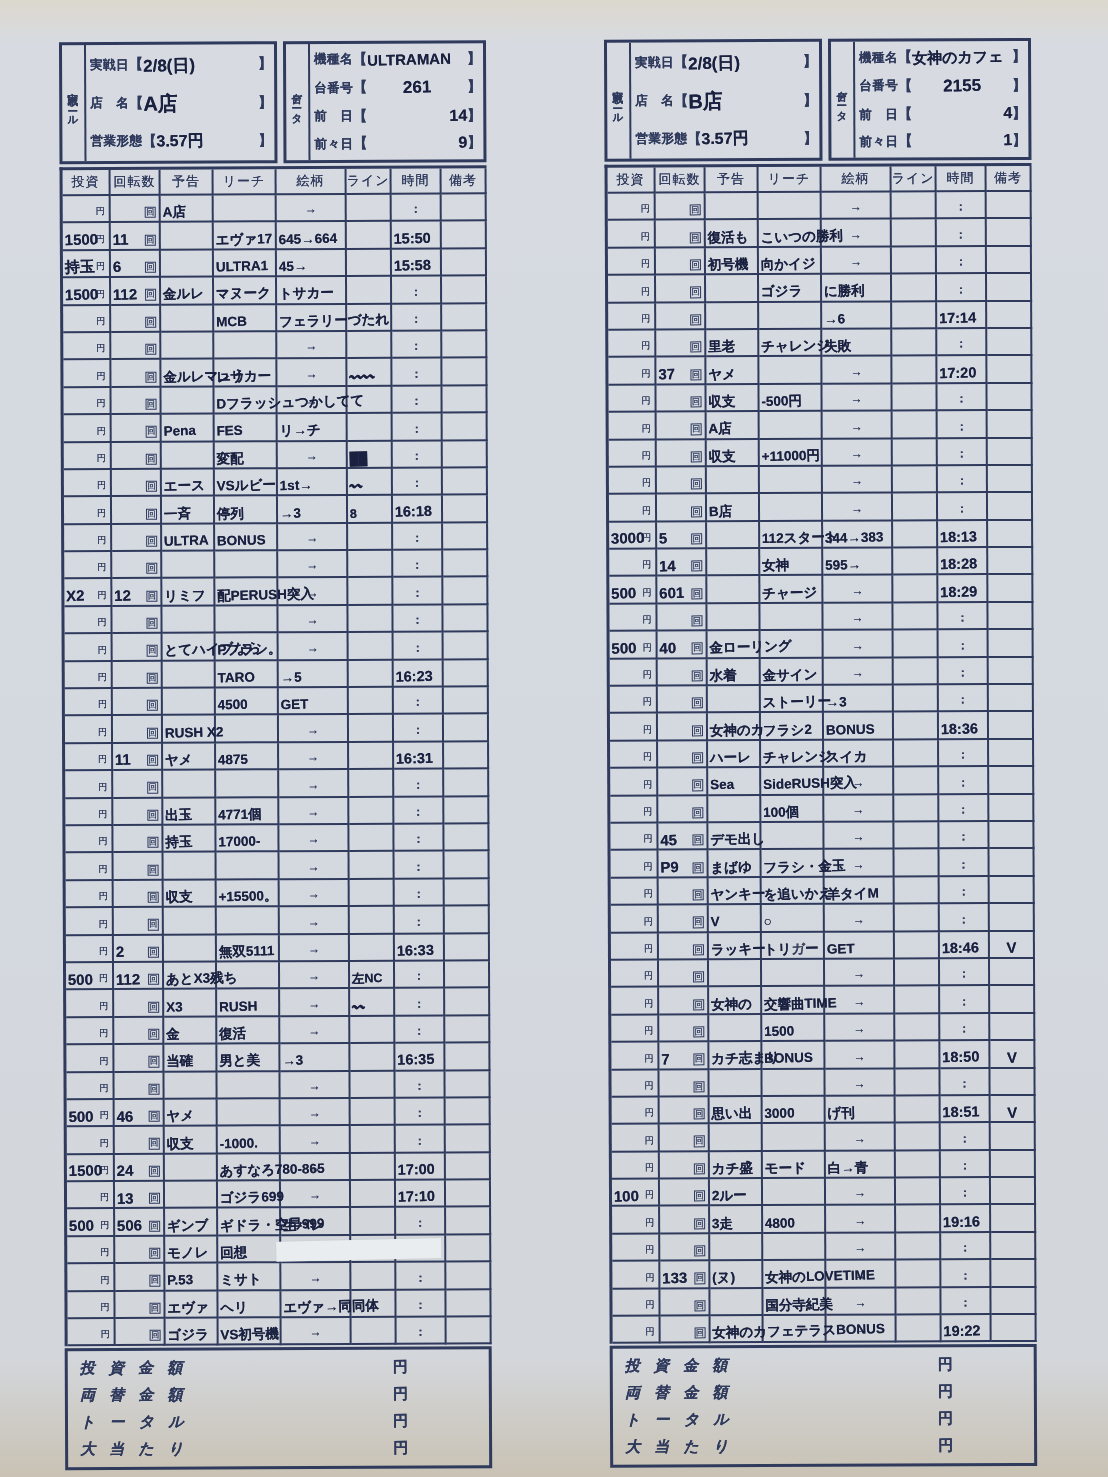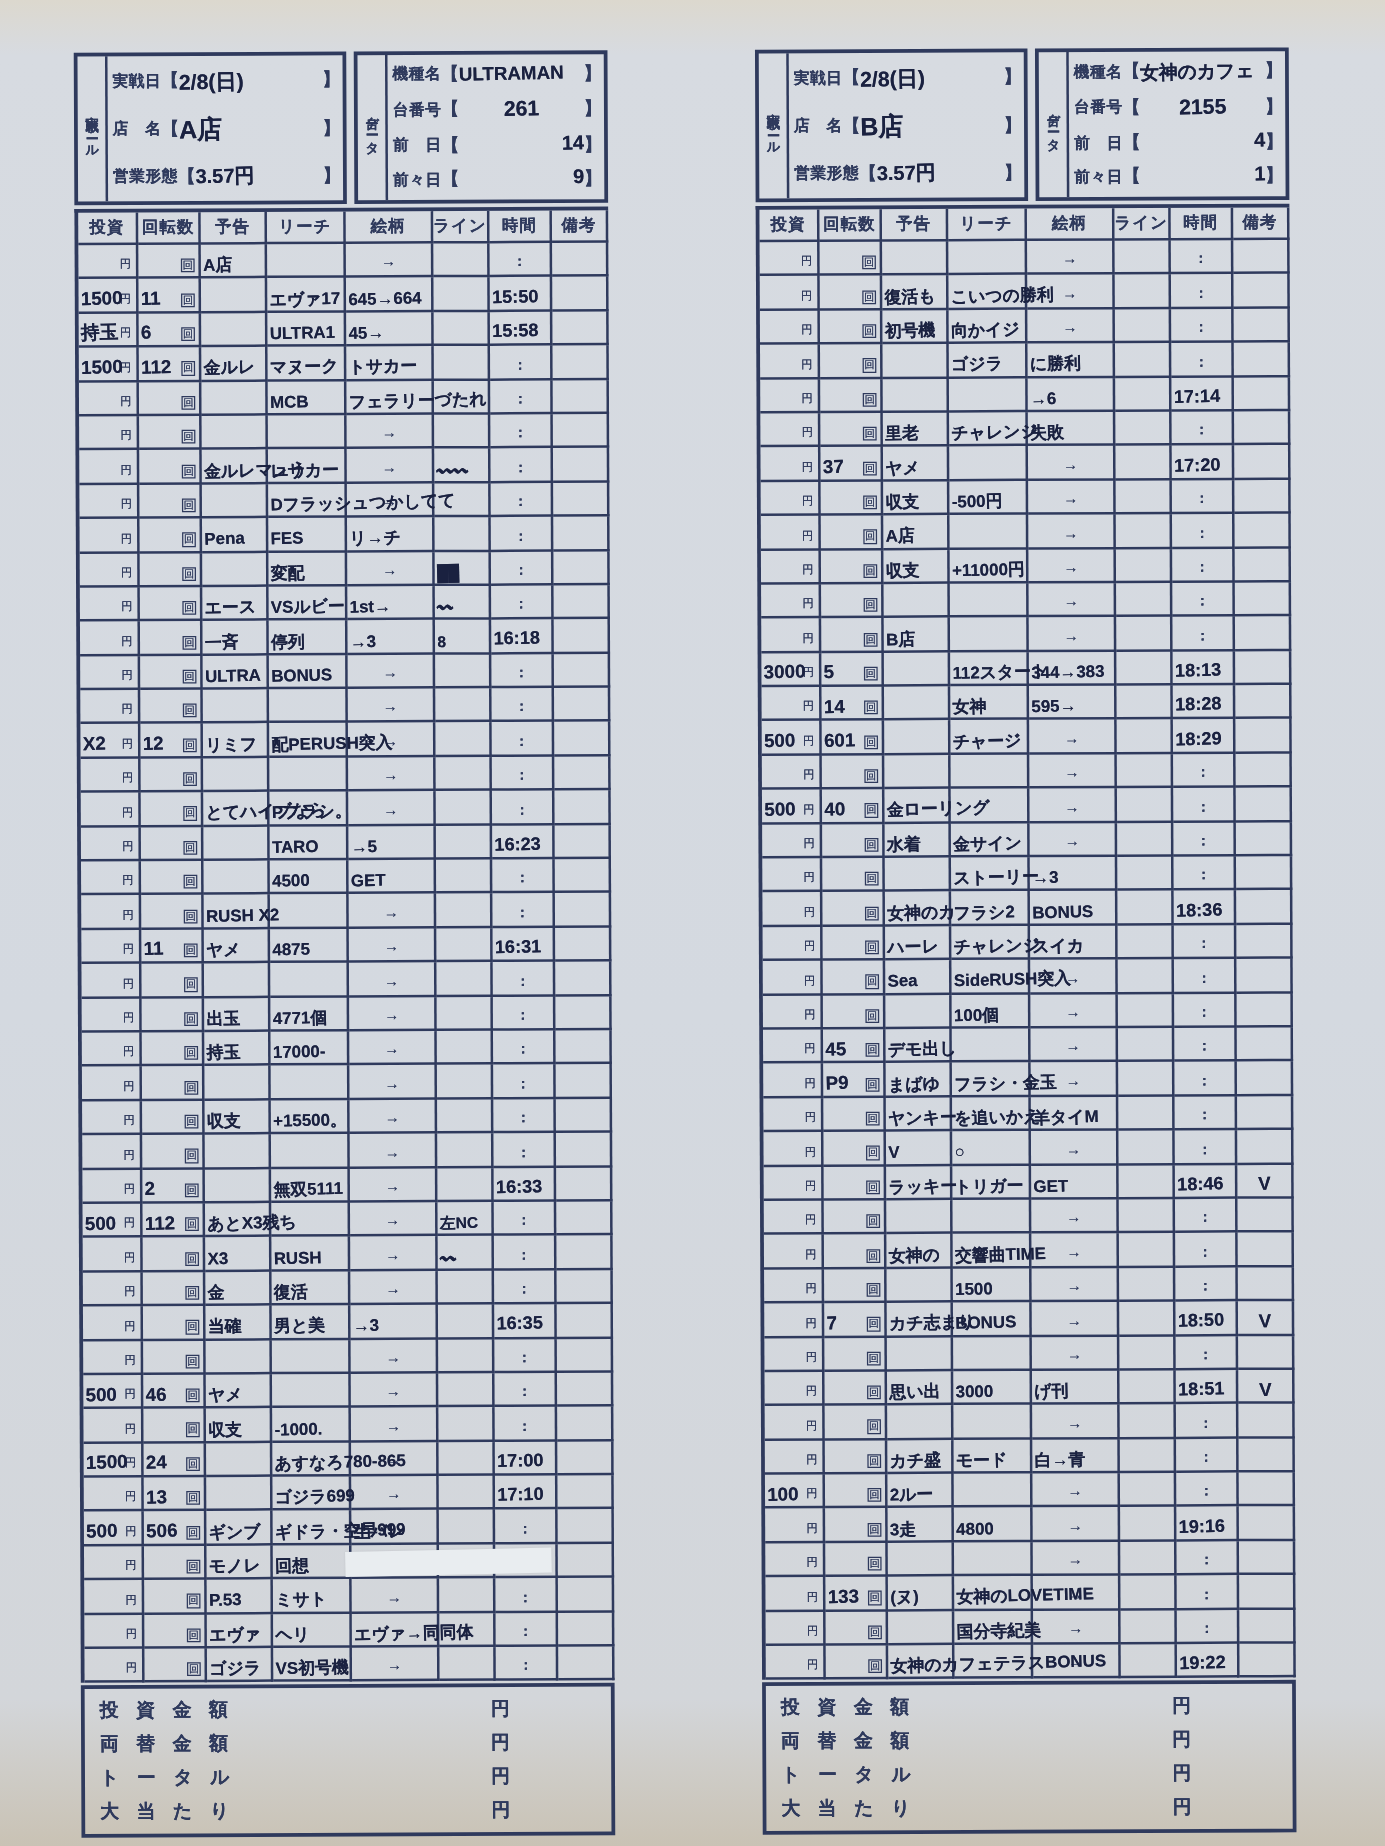--- a/index.html
+++ b/index.html
@@ -36,21 +36,21 @@
   .field{display:flex;align-items:center;white-space:nowrap;font-weight:bold;font-size:12.5px;text-shadow:0 0 .4px var(--print);}
   .field .flabel{letter-spacing:.5px;}
   .field .bracket{font-size:14px;font-weight:bold;}
   .field .val{flex:1;min-width:0;}
   
   .table{margin-top:3px;border-top:3px solid var(--print);border-left:3px solid var(--print);}
   .grid8{display:grid;grid-template-columns:48px 50px 53px 63px 70px 45px 50px 1fr;}
   .hcell{
     height:24px;border-right:2px solid var(--print);border-bottom:2.5px solid var(--print);
     display:flex;align-items:center;justify-content:center;
-    font-size:13px;font-weight:bold;letter-spacing:1px;text-shadow:0 0 .4px var(--print);
+    font-size:13px;font-weight:normal;letter-spacing:1px;text-shadow:0 0 .4px var(--print);
   }
   .row{height:27.4px;}
   .cell{position:relative;border-right:2px solid var(--print);border-bottom:2px solid var(--print);overflow:visible;}
   .pre{position:absolute;color:var(--print);text-shadow:0 0 .3px var(--print);z-index:1;}
   .pre.yen{right:4px;bottom:3px;font-size:9px;}
   .pre.kai{right:3px;bottom:3px;font-size:8px;border:1px solid var(--print);line-height:1.15;padding:0 .5px;}
   .pre.arrow{left:0;right:0;bottom:4px;text-align:center;font-size:12px;font-weight:bold;}
   .pre.colon{left:0;right:0;bottom:3px;text-align:center;font-size:11px;font-weight:bold;}
   .hw{
     position:absolute;left:2px;bottom:1px;z-index:3;white-space:nowrap;
@@ -70,21 +70,21 @@
   .patch{
     position:absolute;left:58px;bottom:1px;width:165px;height:20px;
     background:#e9edf0;z-index:4;transform:rotate(-1deg);box-shadow:0 0 2px rgba(0,0,0,.08);
   }
   
   .totals{
     margin-top:2px;border:3px solid var(--print);height:108px;
     display:flex;flex-direction:column;justify-content:space-around;padding:4px 0;
   }
   .trow{position:relative;height:24px;display:flex;align-items:center;}
-  .tlabel{padding-left:12px;font-size:15px;font-weight:bold;letter-spacing:5px;text-shadow:0 0 .4px var(--print);}
+  .tlabel{padding-left:12px;font-size:15px;font-weight:bold;letter-spacing:5px;text-shadow:0 0 .4px var(--print);font-style:italic;}
   .tunit{position:absolute;left:325px;font-size:15px;font-weight:bold;text-shadow:0 0 .4px var(--print);}
 </style>
 </head>
 <body>
 
 <div class="photo">
   <div class="forms" id="forms-root">
   <section class="form">
     <div class="info">
       <div class="info-box left">

